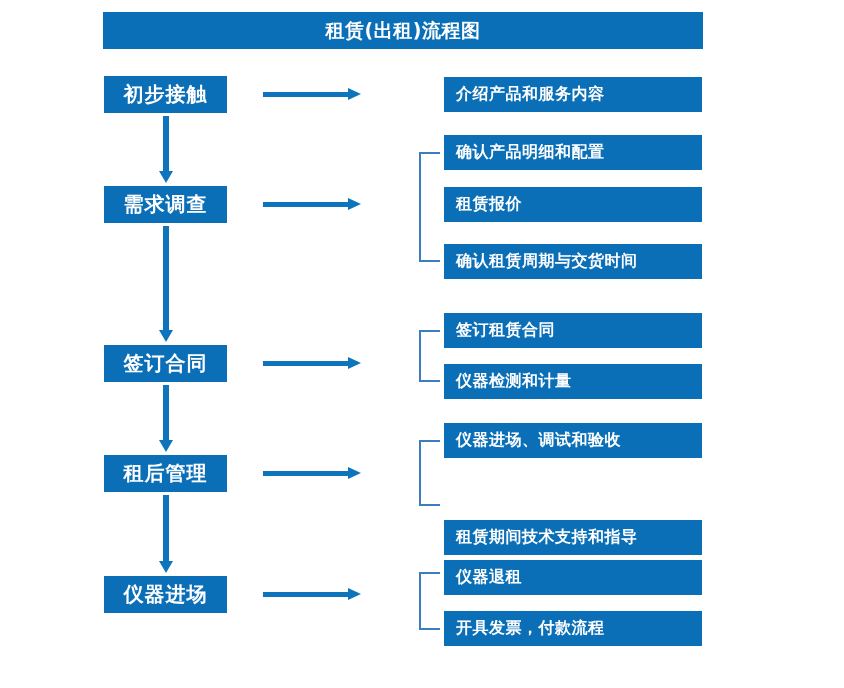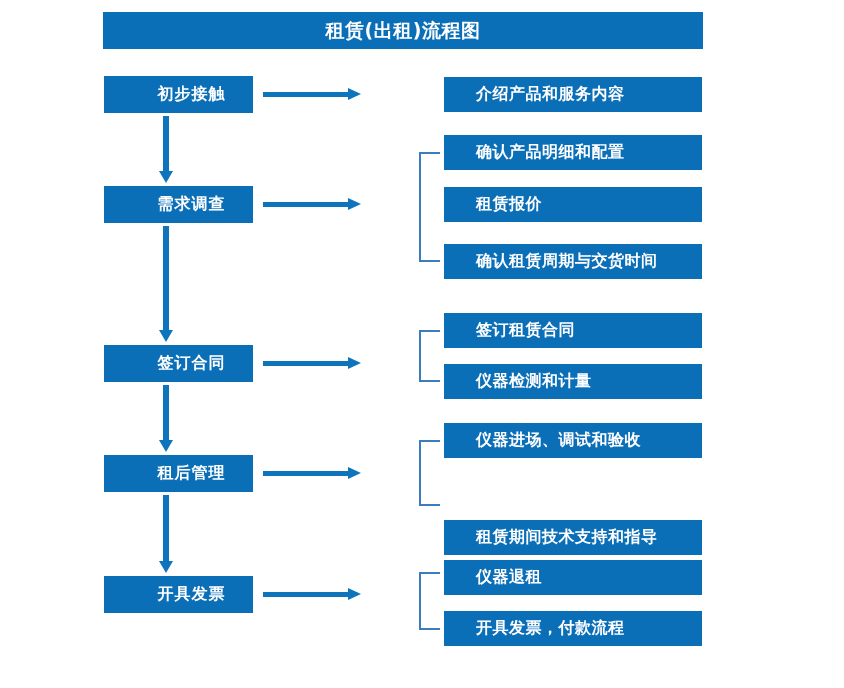--- a/index.html
+++ b/index.html
@@ -36,42 +36,41 @@
   }
 
   
   .stage-box {
     position: absolute;
     left: 104px;
     width: 123px;
     height: 37px;
     background: #0B6FB8;
     color: #ffffff;
-    font-size: 16px;
+    font-size: 20px;
     font-weight: bold;
     display: flex;
     align-items: center;
     justify-content: center;
     letter-spacing: 1px;
-    padding-left: 26px;
   }
 
   
   .detail-box {
     position: absolute;
     left: 444px;
     width: 258px;
     height: 35px;
     background: #0B6FB8;
     color: #ffffff;
     font-size: 16px;
     font-weight: bold;
     display: flex;
     align-items: center;
-    padding-left: 32px;
+    padding-left: 12px;
     box-sizing: border-box;
     letter-spacing: 0.5px;
   }
 
   
   .h-arrow {
     position: absolute;
     left: 263px;
     width: 98px;
     height: 16px;
@@ -134,21 +133,21 @@
 <body>
 
 <div id="canvas">
 
   <div class="title-bar">租赁(出租)流程图</div>
 
   <div class="stage-box" style="top:76px;">初步接触</div>
   <div class="stage-box" style="top:186px;">需求调查</div>
   <div class="stage-box" style="top:345px;">签订合同</div>
   <div class="stage-box" style="top:455px;">租后管理</div>
-  <div class="stage-box" style="top:576px;">开具发票</div>
+  <div class="stage-box" style="top:576px;">仪器进场</div>
 
   <div class="v-arrow" style="top:116px; height:67px;">
     <div class="shaft" style="height:55px;"></div>
     <div class="head"></div>
   </div>
   <div class="v-arrow" style="top:226px; height:116px;">
     <div class="shaft" style="height:104px;"></div>
     <div class="head"></div>
   </div>
   <div class="v-arrow" style="top:385px; height:67px;">

